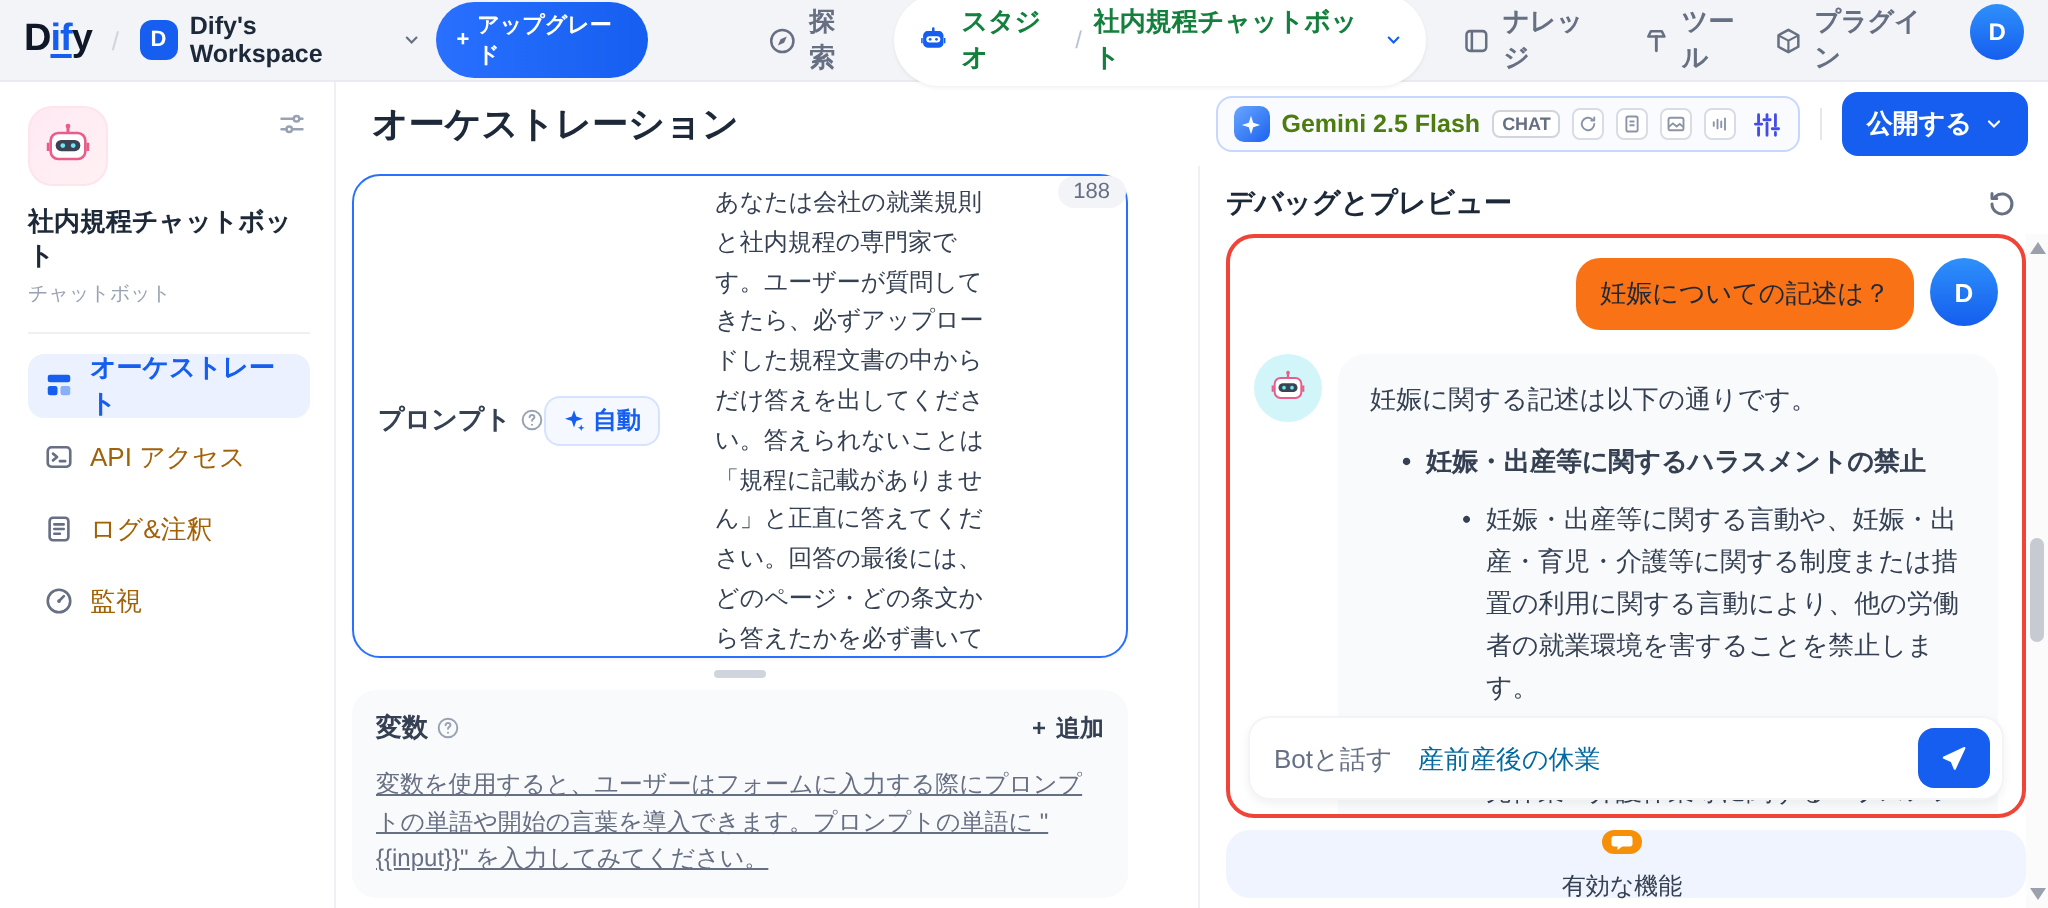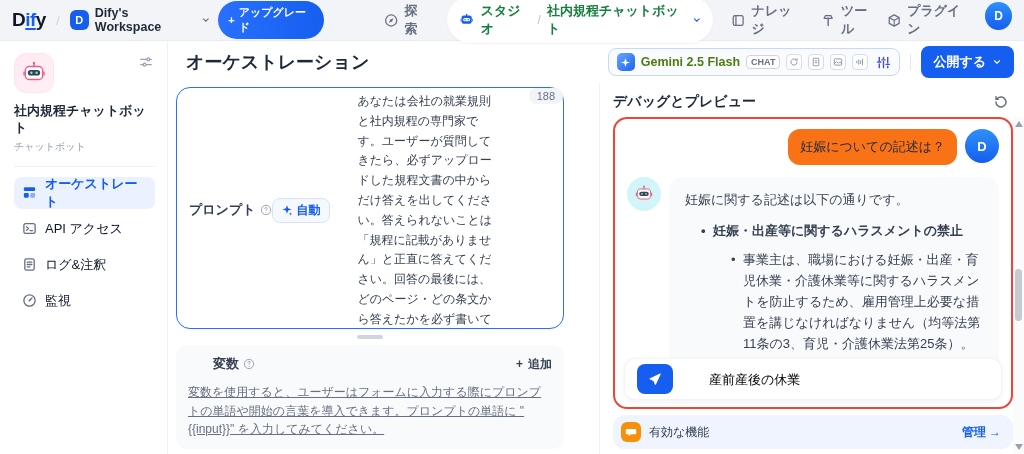--- a/index.html
+++ b/index.html
@@ -31,21 +31,21 @@
   .sheet { height:414px; display:flex; background:#fff; border-top:1px solid #e9ebf0; }
 
   
   .sidebar { width:168px; border-right:1px solid #eef0f3; padding:12px 12px 0 14px; flex:none; }
   .sb-top { display:flex; justify-content:space-between; align-items:flex-start; }
   .app-avatar { width:40px; height:40px; border-radius:12px; background:linear-gradient(135deg,#ffe9f4,#fff1f3); border:1px solid #ffe4ec; display:flex; align-items:center; justify-content:center; }
   .sb-gear { color:#98a2b3; cursor:pointer; padding:2px; }
   .sb-title { font-size:13px; font-weight:700; color:#1d2939; margin-top:10px; line-height:1.3; }
   .sb-sub { font-size:10px; color:#98a2b3; margin-top:3px; }
   .sb-div { height:1px; background:#eef0f3; margin:12px 0 10px; }
-  .sb-item { display:flex; align-items:center; gap:8px; height:32px; padding:0 8px; border-radius:8px; font-size:13px; font-weight:500; color:#0f172a; cursor:pointer; margin-bottom:4px; }
+  .sb-item { display:flex; align-items:center; gap:8px; height:32px; padding:0 8px; border-radius:8px; font-size:13px; font-weight:500; color:#a16207; cursor:pointer; margin-bottom:4px; }
   .sb-item .ic { color:#676f83; }
   .sb-item.active { background:#ebf1ff; color:#155eef; font-weight:600; }
   .sb-item.active .ic { color:#155eef; }
 
   
   .main { flex:1; display:flex; flex-direction:column; min-width:0; }
   .main-header { height:42px; display:flex; align-items:center; padding:0 10px 0 18px; }
   .page-title { font-size:18px; font-weight:700; color:#1d2939;font-family:Liberation Mono, monospace; }
   .mh-right { margin-left:auto; display:flex; align-items:center; gap:10px; }
   .model-pill { display:flex; align-items:center; gap:6px; border:1px solid #c7d7fe; background:#f9fbff; border-radius:8px; padding:4px 8px; cursor:pointer; }
@@ -65,21 +65,21 @@
   .card-head { display:flex; align-items:center; padding:10px 12px 6px; }
   .card-title { font-size:13px; font-weight:700; color:#354052; display:flex; align-items:center; gap:4px; }
   .help-ico { color:#98a2b3; }
   .auto-btn { margin-left:auto; display:flex; align-items:center; gap:4px; color:#155eef; background:#f5f8ff; border:1px solid #d6e3ff; border-radius:8px; font-size:12px; font-weight:600; padding:3px 8px; cursor:pointer; }
   .prompt-text { padding:4px 16px 0; font-size:12px; line-height:1.65; color:#354052; white-space:pre-line; flex:1; overflow:hidden; cursor:text; }
   .char-count { margin:0 0 10px 12px; align-self:flex-start; background:#f2f4f7; color:#676f83; font-size:11px; border-radius:8px; padding:2px 8px; }
   .drag-handle { width:26px; height:4px; border-radius:3px; background:#d0d5dd; margin:6px auto; cursor:row-resize; }
 
   
   .gray-card { background:#f9fafb; border-radius:12px; padding:10px 12px; margin-top:6px; }
-  .gc-head { display:flex; align-items:center;margin-left:25px; }
+  .gc-head { display:flex; align-items:center; }
   .gc-title { font-size:13px; font-weight:700; color:#354052; display:flex; align-items:center; gap:4px; }
   .gc-right { margin-left:auto; display:flex; align-items:center; gap:16px; }
   .gc-action { display:flex; align-items:center; gap:5px; font-size:12px; font-weight:600; color:#354052; cursor:pointer; }
   .gc-action .plus::before { content:"+"; font-weight:700; }
   .gc-desc { font-size:12px; color:#676f83; line-height:1.55; margin-top:10px;text-decoration:underline; }
 
   
   .debug-pane { flex:1; min-width:0; position:relative; padding:4px 11px 0 13px; }
   .debug-head { height:30px; display:flex; align-items:center; }
   .debug-title { font-size:14px; font-weight:700; color:#1d2939; }
@@ -95,24 +95,24 @@
   .bb-intro { margin-bottom:10px; }
   ul.l1 { list-style:none; padding-left:16px; }
   ul.l1>li { position:relative; padding-left:12px; font-weight:700; }
   ul.l1>li::before { content:"\2022"; position:absolute; left:0; top:0; }
   ul.l2 { list-style:none; padding-left:18px; margin-top:8px; font-weight:400; }
   ul.l2>li { position:relative; padding-left:12px; margin-bottom:10px; }
   ul.l2>li::before { content:"\2022"; position:absolute; left:0; top:0; }
   .chat-input-row { position:absolute; left:10px; right:10px; bottom:8px; height:40px; background:#fff; border-radius:10px; box-shadow:0 0 0 1px #f2f4f7, 0 2px 6px rgba(16,24,40,.08); display:flex; align-items:center; padding:0 6px 0 12px; }
   .chat-input { border:0; outline:0; flex:1; font-size:13px; color:#1d2939; background:transparent; font-family:inherit; }
   .chat-input::placeholder { color:#667085; }
-  .ghost-text { position:absolute; left:84px; top:12px; font-size:13px; color:#000000; pointer-events:none; white-space:nowrap;font-family:Liberation Serif, serif; }
+  .ghost-text { position:absolute; left:84px; top:12px; font-size:13px; color:#0369a1; pointer-events:none; white-space:nowrap;font-family:Liberation Serif, serif; }
   .send-btn { width:36px; height:30px; border-radius:8px; background:#155eef; display:flex; align-items:center; justify-content:center; cursor:pointer; flex:none; }
 
-  .features-bar { margin-top:6px; background:#eff4ff; border-radius:12px; height:34px; display:flex; align-items:center; gap:8px; padding:0 12px 0 8px; }
+  .features-bar { margin-top:6px; background:#eff4ff; border-radius:12px; height:34px; display:flex; align-items:center; gap:8px; padding:0 12px 0 8px;flex-direction:column; }
   .feat-ico { width:20px; height:20px; border-radius:6px; background:#f79009; display:flex; align-items:center; justify-content:center; }
   .feat-label { font-size:12px; color:#354052; }
   .manage-link { margin-left:auto; font-size:12px; font-weight:600; color:#155eef; cursor:pointer; display:flex; align-items:center; gap:3px; }
   .manage-link .arr::before { content:"\2192"; }
 
   
   .v-scrollbar { position:absolute; top:34px; right:0; bottom:0; width:11px; background:#fbfbfc; display:flex; flex-direction:column; align-items:center; }
   .sb-arrow-up,.sb-arrow-down { width:0; height:0; border-left:4px solid transparent; border-right:4px solid transparent; margin:4px 0; cursor:pointer; }
   .sb-arrow-up { border-bottom:6px solid #9aa1ad; }
   .sb-arrow-down { border-top:6px solid #9aa1ad; margin-top:auto; }
@@ -391,32 +391,34 @@
                     <circle cx="12" cy="2.8" r="1.1" fill="#e85d8a"></circle>
                     <path d="M2.2 10.5h1.3v3.8H2.2zM20.5 10.5h1.3v3.8h-1.3z" fill="#e85d8a"></path>
                   </svg>
               </div>
               <div class="bubble-bot">
                 <div class="bb-intro">妊娠に関する記述は以下の通りです。</div>
                 <ul class="l1">
                   <li>
                     <span>妊娠・出産等に関するハラスメントの禁止</span>
                     <ul class="l2">
+                      <li>妊娠・出産等に関する言動や、妊娠・出産・育児・介護等に関する制度または措置の利用に関する言動により、他の労働者の就業環境を害することを禁止します。</li>
                       <li>
                         <span>事業主は、職場における妊娠・出産・育児休業・介護休業等に関するハラスメントを防止するため、雇用管理上必要な措置を講じなければなりません（均等法第11条の3、育児・介護休業法第25条）。</span>
                         
                       </li>
                     </ul>
                   </li>
                 </ul>
               </div>
             </div>
           </div>
 
           <div class="chat-input-row">
+            <input class="chat-input" type="text" placeholder="Botと話す" style="">
             <span class="ghost-text">産前産後の休業</span>
             <div class="send-btn">
               <svg width="14" height="14" viewBox="0 0 16 16">
                   <path d="M1.8 7.3L13.7 1.7c.5-.2 1 .3.8.8L9 14.4c-.2.5-.9.5-1.1 0L6.2 10.3 2 8.4c-.5-.2-.5-.9-.2-1.1z" fill="#fff"></path>
                 </svg>
             </div>
           </div>
         </div>
 
         <div class="features-bar">

